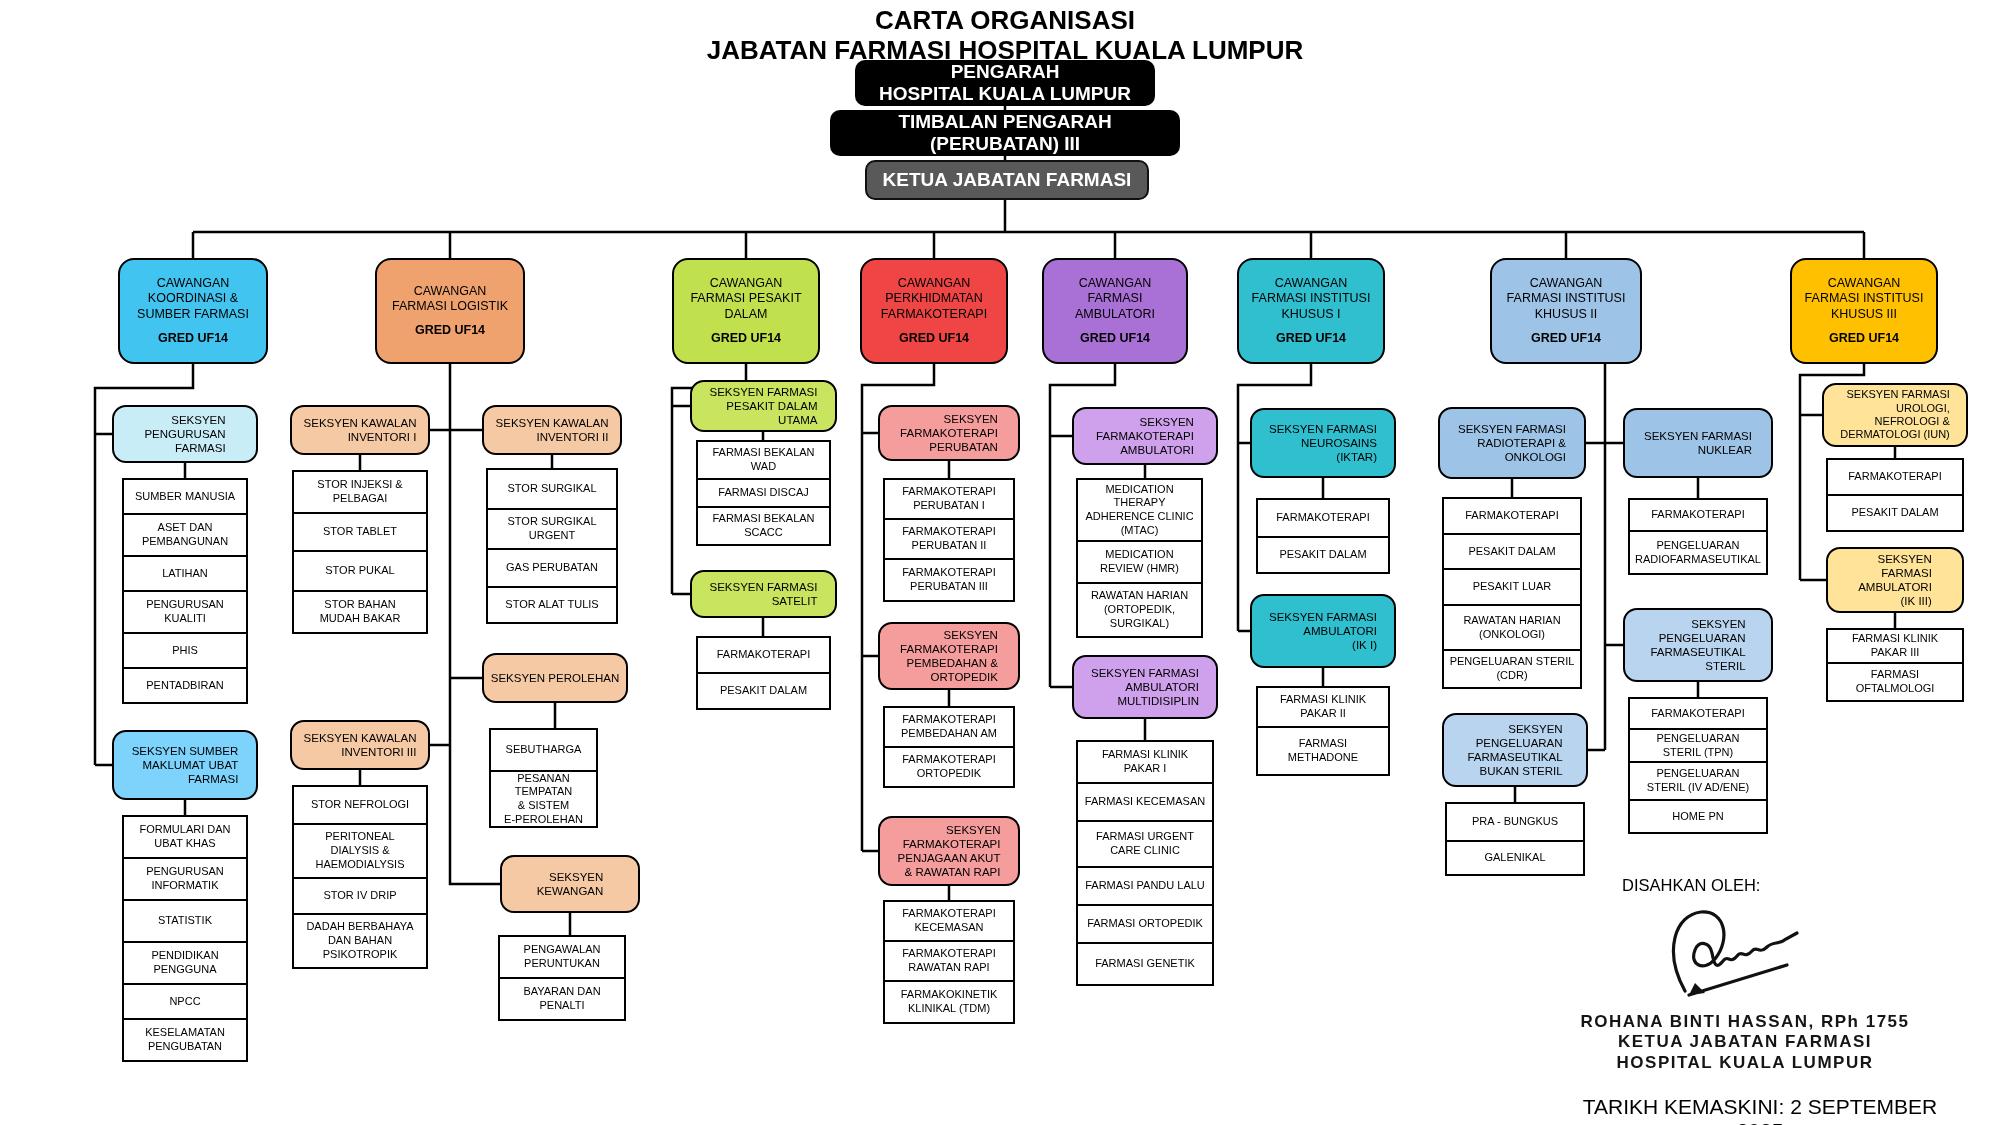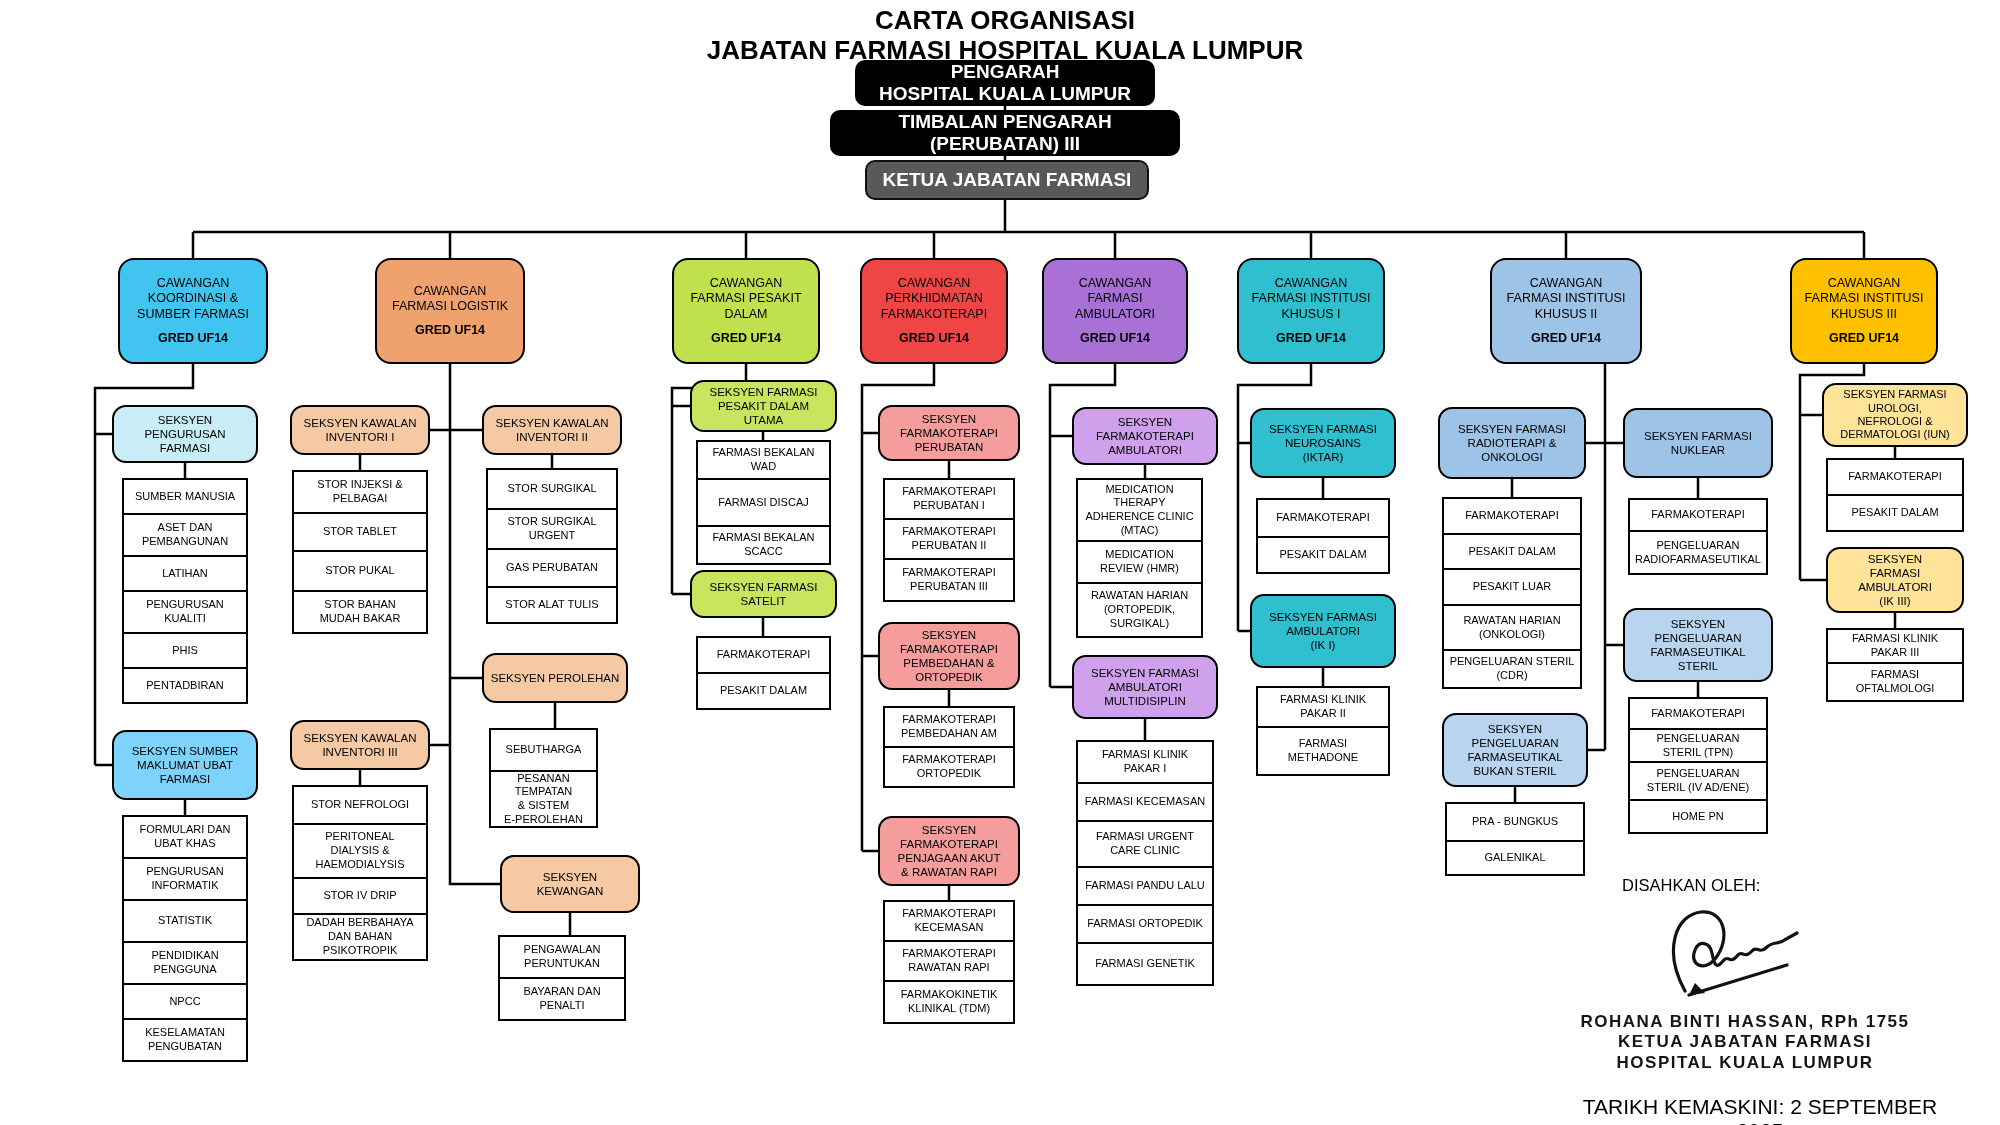--- a/index.html
+++ b/index.html
@@ -9,21 +9,21 @@
   [data-bind]{white-space:pre-line;}
   .title{position:absolute;left:0;width:2010px;text-align:center;font-weight:bold;font-size:26px;line-height:1.15;z-index:2;}
   .topbox{position:absolute;background:#000;color:#fff;font-weight:bold;display:flex;align-items:center;
           justify-content:center;text-align:center;border-radius:10px;font-size:19px;line-height:1.15;z-index:2;}
   .ketua{background:#595959;border:2.5px solid #111;}
   .branch{position:absolute;border:2.5px solid #000;border-radius:16px;display:flex;flex-direction:column;
           align-items:center;justify-content:center;text-align:center;font-size:12.5px;line-height:1.22;
           padding:3px;box-sizing:border-box;z-index:1;}
   .branch .gred{font-weight:bold;margin-top:9px;}
   .section{position:absolute;border:2.5px solid #000;border-radius:14px;display:flex;align-items:center;
-           justify-content:center;text-align:center;font-size:11.5px;line-height:1.22;padding:2px;
+           justify-content:center;text-align:right;font-size:11.5px;line-height:1.22;padding:2px;
            box-sizing:border-box;z-index:1;}
   .stack{position:absolute;z-index:1;}
   .leaf{border:2px solid #000;background:#fff;display:flex;align-items:center;justify-content:center;
         text-align:center;font-size:11px;line-height:1.25;margin-top:-2px;box-sizing:border-box;overflow:hidden;}
   .stack .leaf:first-child{margin-top:0;}
   .disahkan{position:absolute;left:1622px;top:876px;font-size:16.5px;z-index:1;}
   .sigwrap{position:absolute;left:1655px;top:903px;z-index:1;}
   .stamp{position:absolute;left:1562px;top:1012px;width:366px;text-align:center;font-weight:bold;
          font-size:17px;letter-spacing:1.5px;line-height:1.2;color:#151515;z-index:1;}
   .tarikh{position:absolute;left:1560px;top:1095px;width:400px;text-align:center;font-size:21px;z-index:1;}
@@ -157,21 +157,21 @@
     <div class="leaf" style="height:38px" data-bind="columns.1.sections.1.items.3">STOR ALAT TULIS</div>
   </div>
   <div class="section" style="left: 290px; top: 720px; width: 140px; height: 50px; background: rgb(245, 201, 163);" data-bind="columns.1.sections.2.name">SEKSYEN KAWALAN
 INVENTORI III</div>
   <div class="stack" style="left:292px;top:785px;width:136px">
     <div class="leaf" style="height:40px" data-bind="columns.1.sections.2.items.0">STOR NEFROLOGI</div>
     <div class="leaf" style="height:56px" data-bind="columns.1.sections.2.items.1">PERITONEAL
 DIALYSIS &amp;
 HAEMODIALYSIS</div>
     <div class="leaf" style="height:38px" data-bind="columns.1.sections.2.items.2">STOR IV DRIP</div>
-    <div class="leaf" style="height:48px" data-bind="columns.1.sections.2.items.3">DADAH BERBAHAYA
+    <div class="leaf" style="height:56px" data-bind="columns.1.sections.2.items.3">DADAH BERBAHAYA
 DAN BAHAN
 PSIKOTROPIK</div>
   </div>
   <div class="section" style="left: 482px; top: 653px; width: 146px; height: 50px; background: rgb(245, 201, 163);" data-bind="columns.1.sections.3.name">SEKSYEN PEROLEHAN</div>
   <div class="stack" style="left:489px;top:728px;width:109px">
     <div class="leaf" style="height:44px" data-bind="columns.1.sections.3.items.0">SEBUTHARGA</div>
     <div class="leaf" style="height:58px" data-bind="columns.1.sections.3.items.1">PESANAN TEMPATAN
 &amp; SISTEM
 E-PEROLEHAN</div>
   </div>
@@ -183,21 +183,21 @@
     <div class="leaf" style="height:44px" data-bind="columns.1.sections.4.items.1">BAYARAN DAN
 PENALTI</div>
   </div>
 
   <div class="section" style="left: 690px; top: 380px; width: 147px; height: 52px; background: rgb(201, 228, 94);" data-bind="columns.2.sections.0.name">SEKSYEN FARMASI
 PESAKIT DALAM
 UTAMA</div>
   <div class="stack" style="left:696px;top:440px;width:135px">
     <div class="leaf" style="height:40px" data-bind="columns.2.sections.0.items.0">FARMASI BEKALAN
 WAD</div>
-    <div class="leaf" style="height:49px" data-bind="columns.2.sections.0.items.1">FARMASI DISCAJ</div>
+    <div class="leaf" style="height:30px" data-bind="columns.2.sections.0.items.1">FARMASI DISCAJ</div>
     <div class="leaf" style="height:40px" data-bind="columns.2.sections.0.items.2">FARMASI BEKALAN
 SCACC</div>
   </div>
   <div class="section" style="left: 690px; top: 570px; width: 147px; height: 48px; background: rgb(201, 228, 94);" data-bind="columns.2.sections.1.name">SEKSYEN FARMASI
 SATELIT</div>
   <div class="stack" style="left:696px;top:636px;width:135px">
     <div class="leaf" style="height:38px" data-bind="columns.2.sections.1.items.0">FARMAKOTERAPI</div>
     <div class="leaf" style="height:38px" data-bind="columns.2.sections.1.items.1">PESAKIT DALAM</div>
   </div>
 

